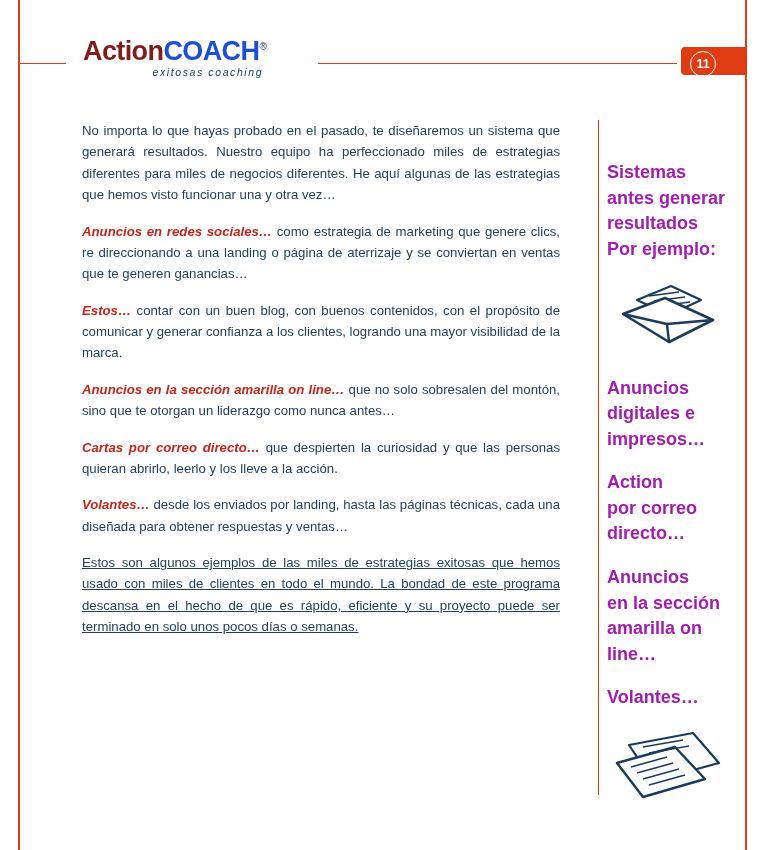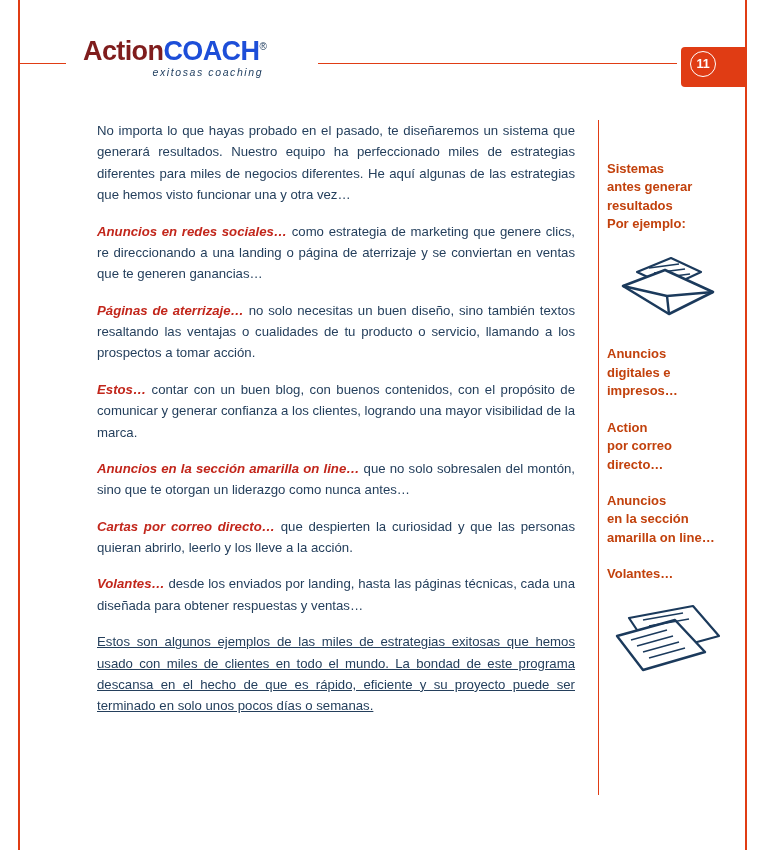--- a/index.html
+++ b/index.html
@@ -84,21 +84,21 @@
     width: 48px;
     top: 27px;
     height: 1px;
     background: #e03c14;
   }
   .page-badge {
     position: absolute;
     right: 0;
     top: 11px;
     width: 66px;
-    height: 40px;
+    height: 28px;
     background: #e03c14;
     border-radius: 4px 0 0 4px;
   }
   .page-badge .circle {
     position: absolute;
     left: 9px;
     top: 4px;
     width: 24px;
     height: 24px;
     border-radius: 50%;
@@ -107,21 +107,21 @@
     font-size: 12.5px;
     font-weight: bold;
     display: flex;
     align-items: center;
     justify-content: center;
   }
 
   
   .main-col {
     position: absolute;
-    left: 97px;
+    left: 82px;
     top: 120px;
     width: 478px;
     font-size: 13.2px;
     line-height: 1.62;
     color: #243f5c;
     text-align: justify;
   }
   .main-col p {
     margin: 0 0 15px 0;
   }
@@ -141,22 +141,22 @@
     height: 675px;
     background: #e03c14;
   }
 
   
   .side-col {
     position: absolute;
     left: 607px;
     top: 160px;
     width: 130px;
-    color: #c2410c;
-    font-size: 13px;
+    color: #a21caf;
+    font-size: 18px;
     font-weight: bold;
     line-height: 1.42;
   }
   .side-block { margin-bottom: 18px; }
   .side-block .line { display: block; }
 
   .side-art-envelope {
     margin: 18px 0 20px 2px;
   }
   .side-art-flyers {
@@ -188,23 +188,20 @@
   </div>
 
   <div class="main-col">
     <p>
       <span>No importa lo que hayas probado en el pasado, te diseñaremos un sistema que generará resultados. Nuestro equipo ha perfeccionado miles de estrategias diferentes para miles de negocios diferentes. He aquí algunas de las estrategias que hemos visto funcionar una y otra vez…</span>
     </p>
     <p>
       <span class="lead">Anuncios en redes sociales…</span><span> como estrategia de marketing que genere clics, re direccionando a una landing o página de aterrizaje y se conviertan en ventas que te generen ganancias…</span>
     </p>
     <p>
-      <span class="lead">Páginas de aterrizaje…</span><span> no solo necesitas un buen diseño, sino también textos resaltando las ventajas o cualidades de tu producto o servicio, llamando a los prospectos a tomar acción.</span>
-    </p>
-    <p>
       <span class="lead">Estos…</span><span> contar con un buen blog, con buenos contenidos, con el propósito de comunicar y generar confianza a los clientes, logrando una mayor visibilidad de la marca.</span>
     </p>
     <p>
       <span class="lead">Anuncios en la sección amarilla on line…</span><span> que no solo sobresalen del montón, sino que te otorgan un liderazgo como nunca antes…</span>
     </p>
     <p>
       <span class="lead">Cartas por correo directo…</span><span> que despierten la curiosidad y que las personas quieran abrirlo, leerlo y los lleve a la acción.</span>
     </p>
     <p>
       <span class="lead">Volantes…</span><span> desde los enviados por landing, hasta las páginas técnicas, cada una diseñada para obtener respuestas y ventas…</span>

